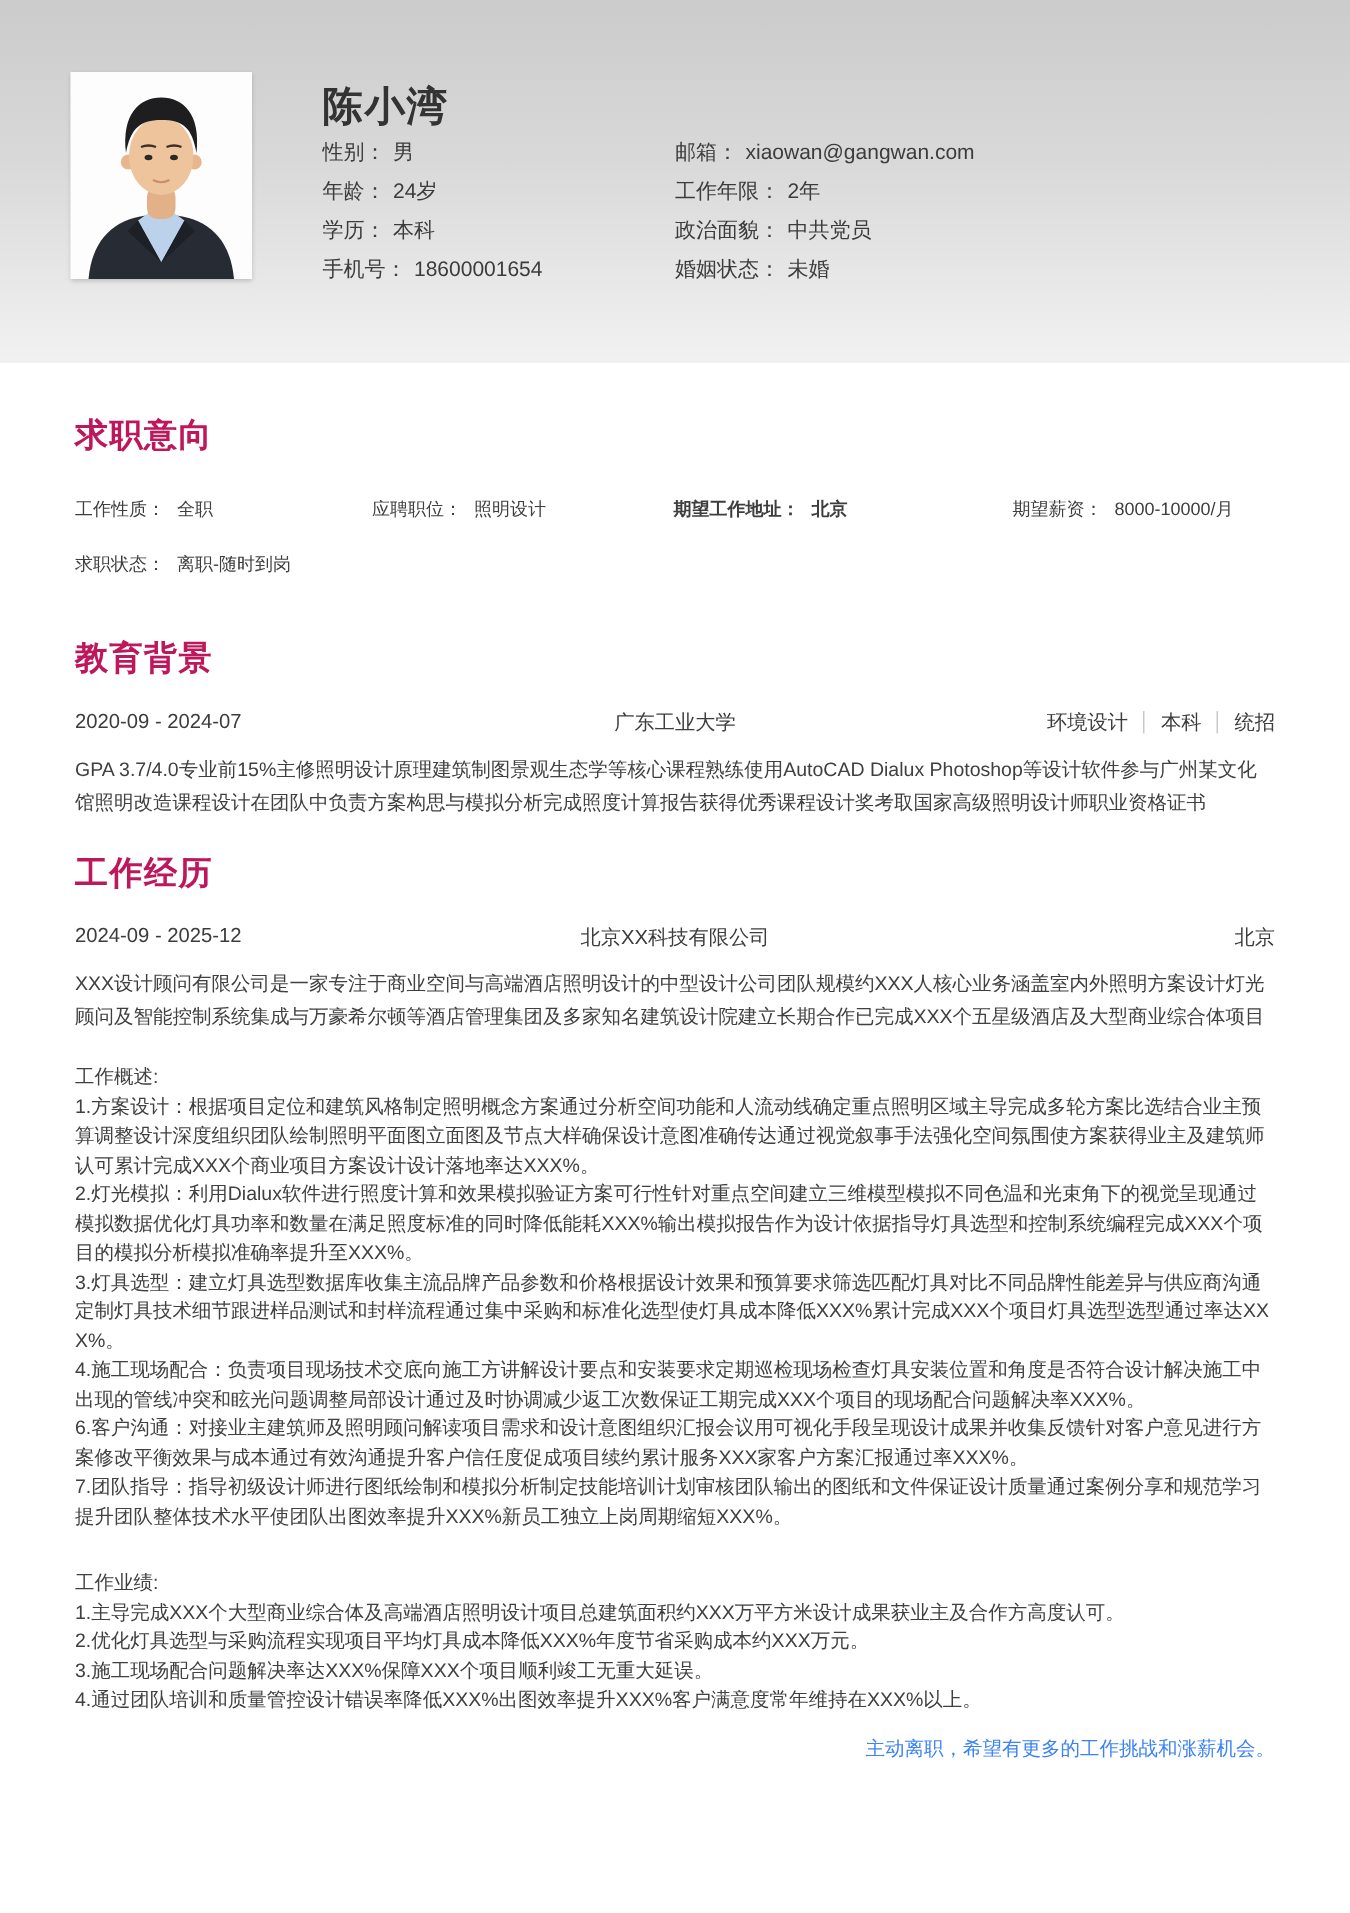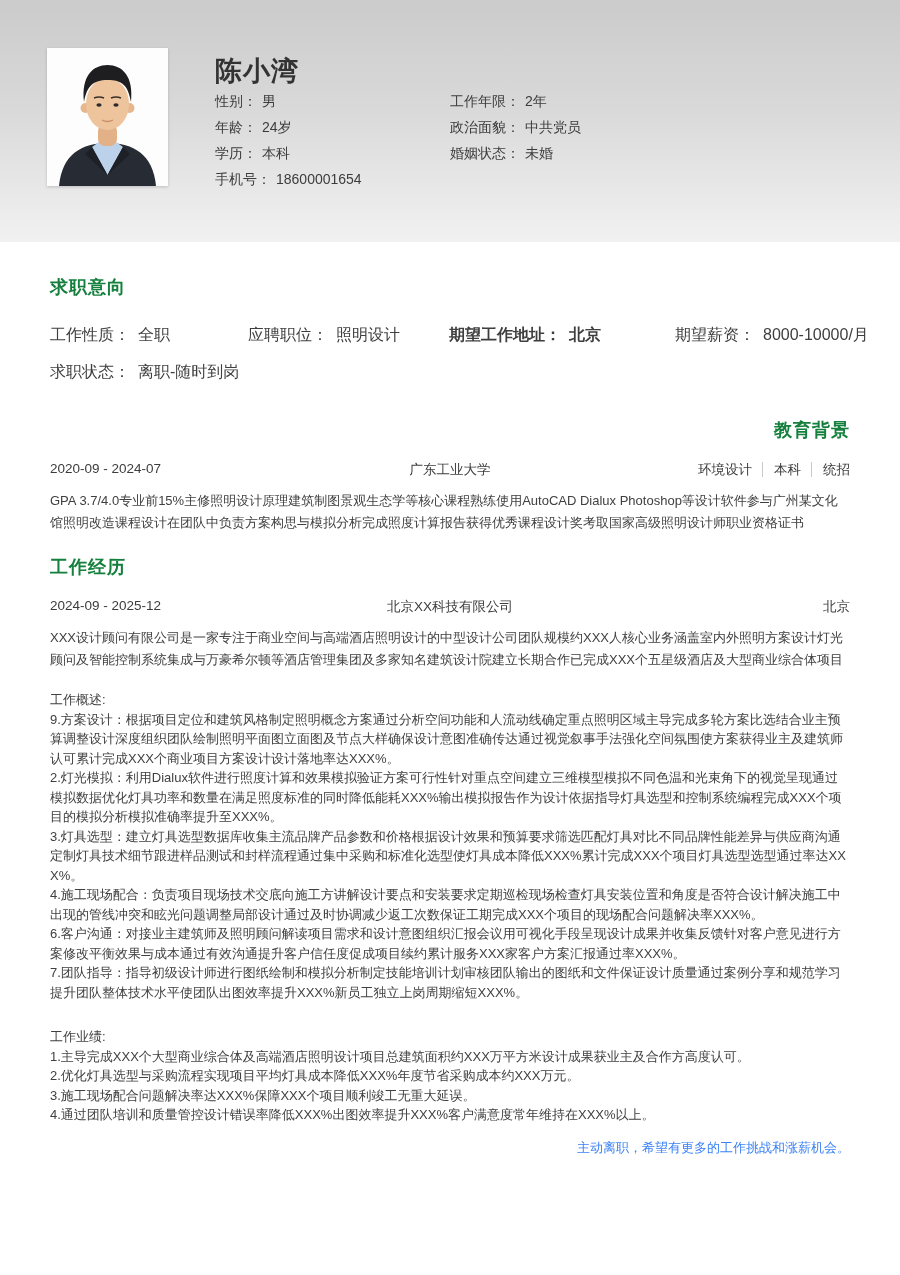--- a/index.html
+++ b/index.html
@@ -21,26 +21,26 @@
     position:absolute; left:215px; top:53px;
     font-size:27px; font-weight:bold; color:#333; letter-spacing:1px;
   }
   .info-col { position:absolute; top:88px; }
   .info-col.left  { left:215px; }
   .info-col.right { left:450px; }
   .info-row { height:26px; line-height:26px; font-size:14px; color:#3c3c3c; }
   .info-row .lbl { margin-right:5px; }
 
   .main { padding:0 50px; }
-  .section-title { font-size:18px; font-weight:bold; color:#15803d; letter-spacing:1px; }
+  .section-title { font-size:22px; font-weight:bold; color:#be185d; letter-spacing:1px; }
   .title-intent { margin-top:33px; }
-  .title-edu    { margin-top:39px;text-align:right; }
+  .title-edu    { margin-top:39px; }
   .title-work   { margin-top:22px; }
 
-  .intent-row { position:relative; height:17px; margin-top:26px; font-size:16px; }
+  .intent-row { position:relative; height:17px; margin-top:26px; font-size:12px; }
   .intent-row.second { margin-top:20px; }
   .intent-item { position:absolute; top:0; white-space:nowrap; }
   .intent-item .lbl { margin-right:8px; }
   .i0 { left:0; } .i1 { left:198px; } .i2 { left:399px;font-weight:bold; } .i3 { left:625px; }
 
   .tri-row { display:flex; margin-top:19px; font-size:13.5px; color:#3c3c3c;gap:32px; }
   .tri-row .cell { width:33.33%; white-space:nowrap; }
   .tri-row .cell.center { text-align:center; }
   .tri-row .cell.right  { text-align:right; }
 
@@ -94,20 +94,23 @@
       <div class="info-row">
         <span class="lbl">学历：</span><span class="val">本科</span>
       </div>
       <div class="info-row">
         <span class="lbl">手机号：</span><span class="val">18600001654</span>
       </div>
     </div>
 
     <div class="info-col right">
       <div class="info-row">
+        <span class="lbl">邮箱：</span><span class="val">xiaowan@gangwan.com</span>
+      </div>
+      <div class="info-row">
         <span class="lbl">工作年限：</span><span class="val">2年</span>
       </div>
       <div class="info-row">
         <span class="lbl">政治面貌：</span><span class="val">中共党员</span>
       </div>
       <div class="info-row">
         <span class="lbl">婚姻状态：</span><span class="val">未婚</span>
       </div>
     </div>
   </div>
@@ -148,21 +151,21 @@
     <div class="section-title title-work">工作经历</div>
     <div class="tri-row">
       <span class="cell">2024-09 - 2025-12</span>
       <span class="cell center">北京XX科技有限公司</span>
       <span class="cell right">北京</span>
     </div>
     <div class="para">XXX设计顾问有限公司是一家专注于商业空间与高端酒店照明设计的中型设计公司团队规模约XXX人核心业务涵盖室内外照明方案设计灯光顾问及智能控制系统集成与万豪希尔顿等酒店管理集团及多家知名建筑设计院建立长期合作已完成XXX个五星级酒店及大型商业综合体项目</div>
 
     <div class="overview">
       <div>工作概述:</div>
-      <div>9.方案设计：根据项目定位和建筑风格制定照明概念方案通过分析空间功能和人流动线确定重点照明区域主导完成多轮方案比选结合业主预算调整设计深度组织团队绘制照明平面图立面图及节点大样确保设计意图准确传达通过视觉叙事手法强化空间氛围使方案获得业主及建筑师认可累计完成XXX个商业项目方案设计设计落地率达XXX%。</div>
+      <div>1.方案设计：根据项目定位和建筑风格制定照明概念方案通过分析空间功能和人流动线确定重点照明区域主导完成多轮方案比选结合业主预算调整设计深度组织团队绘制照明平面图立面图及节点大样确保设计意图准确传达通过视觉叙事手法强化空间氛围使方案获得业主及建筑师认可累计完成XXX个商业项目方案设计设计落地率达XXX%。</div>
       <div>2.灯光模拟：利用Dialux软件进行照度计算和效果模拟验证方案可行性针对重点空间建立三维模型模拟不同色温和光束角下的视觉呈现通过模拟数据优化灯具功率和数量在满足照度标准的同时降低能耗XXX%输出模拟报告作为设计依据指导灯具选型和控制系统编程完成XXX个项目的模拟分析模拟准确率提升至XXX%。</div>
       <div>3.灯具选型：建立灯具选型数据库收集主流品牌产品参数和价格根据设计效果和预算要求筛选匹配灯具对比不同品牌性能差异与供应商沟通定制灯具技术细节跟进样品测试和封样流程通过集中采购和标准化选型使灯具成本降低XXX%累计完成XXX个项目灯具选型选型通过率达XXX%。</div>
       <div>4.施工现场配合：负责项目现场技术交底向施工方讲解设计要点和安装要求定期巡检现场检查灯具安装位置和角度是否符合设计解决施工中出现的管线冲突和眩光问题调整局部设计通过及时协调减少返工次数保证工期完成XXX个项目的现场配合问题解决率XXX%。</div>
       <div>6.客户沟通：对接业主建筑师及照明顾问解读项目需求和设计意图组织汇报会议用可视化手段呈现设计成果并收集反馈针对客户意见进行方案修改平衡效果与成本通过有效沟通提升客户信任度促成项目续约累计服务XXX家客户方案汇报通过率XXX%。</div>
       <div>7.团队指导：指导初级设计师进行图纸绘制和模拟分析制定技能培训计划审核团队输出的图纸和文件保证设计质量通过案例分享和规范学习提升团队整体技术水平使团队出图效率提升XXX%新员工独立上岗周期缩短XXX%。</div>
     </div>
 
     <div class="achievements">
       <div>工作业绩:</div>
       <div>1.主导完成XXX个大型商业综合体及高端酒店照明设计项目总建筑面积约XXX万平方米设计成果获业主及合作方高度认可。</div>

